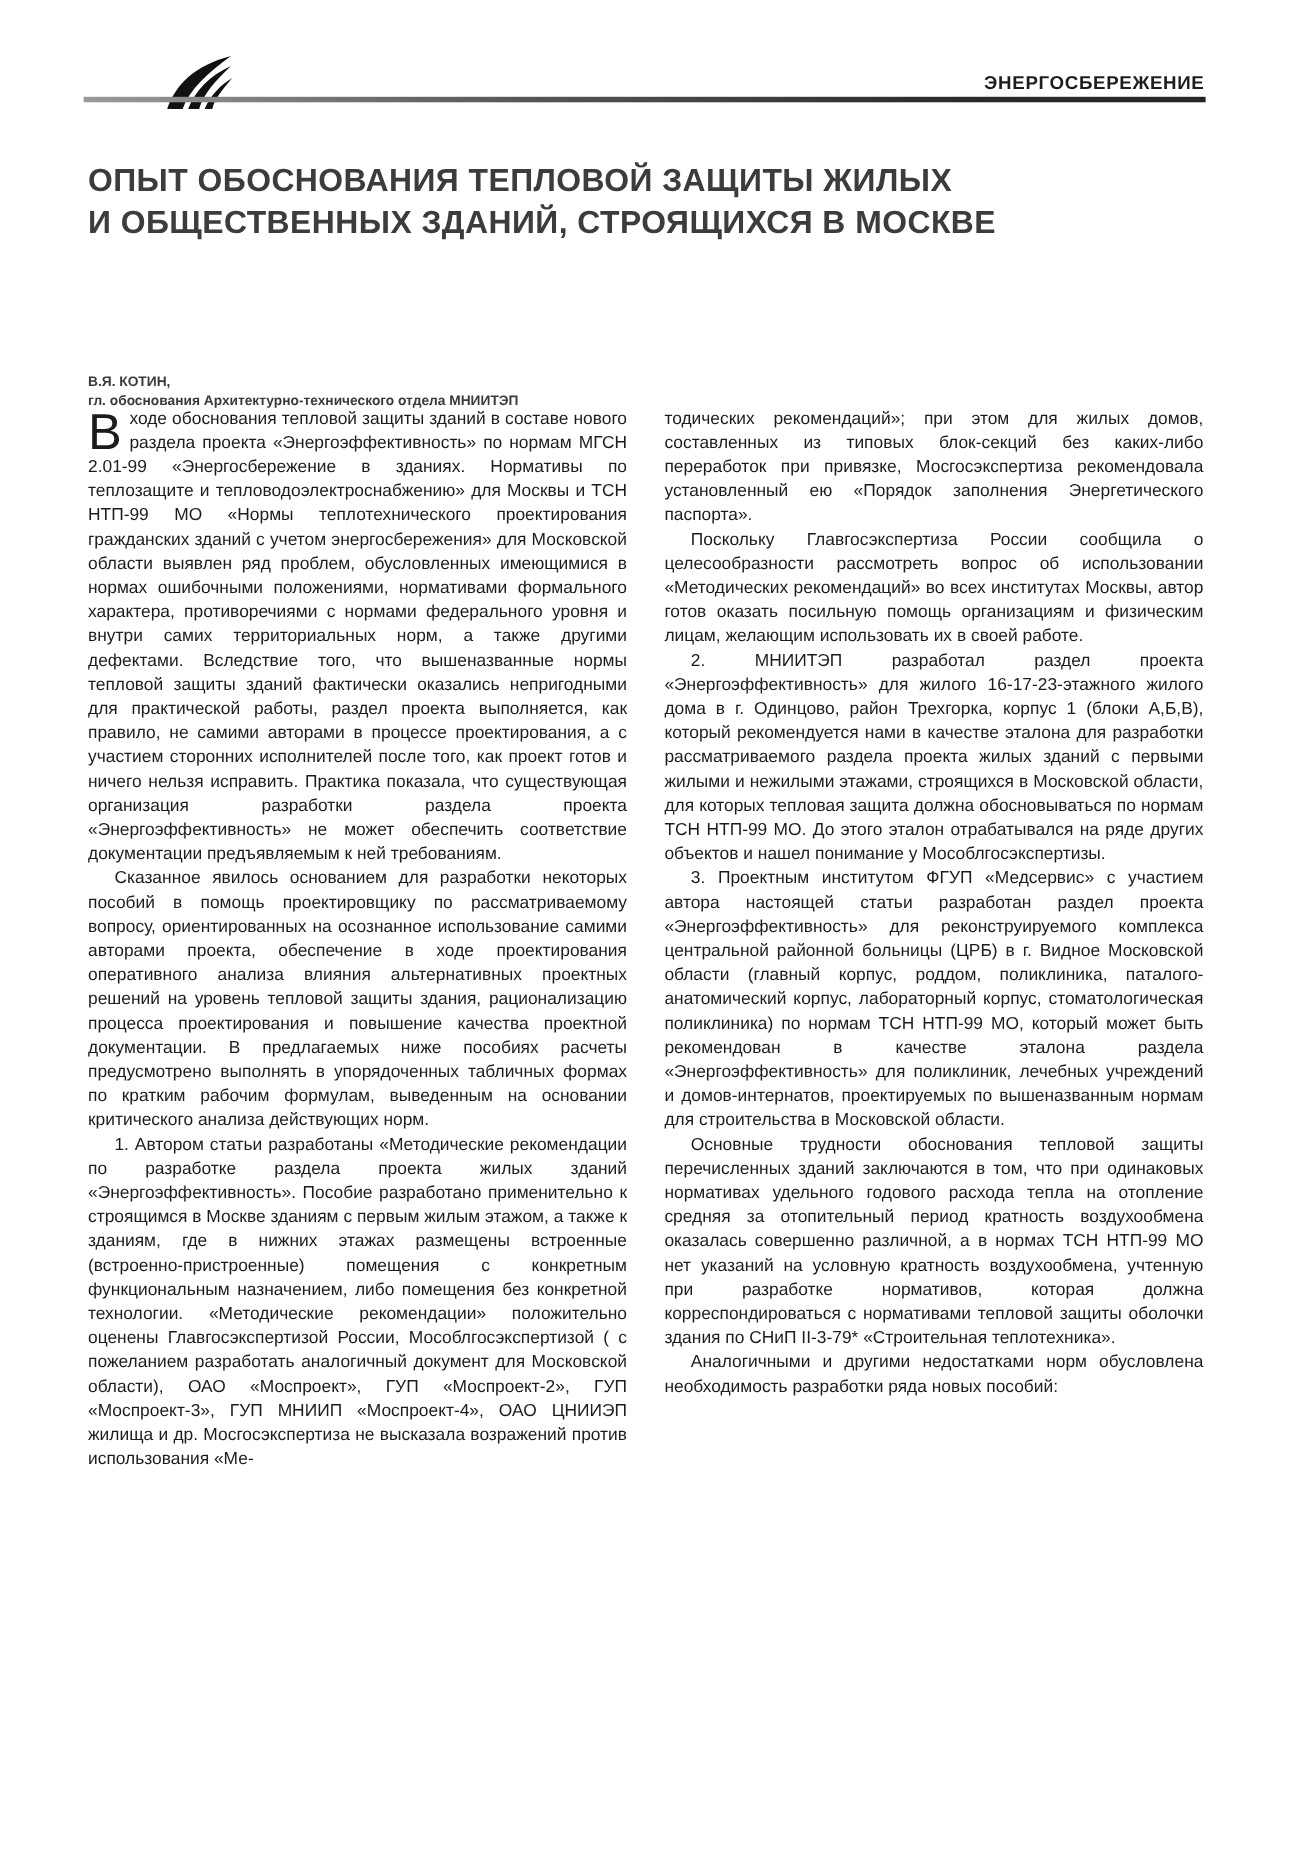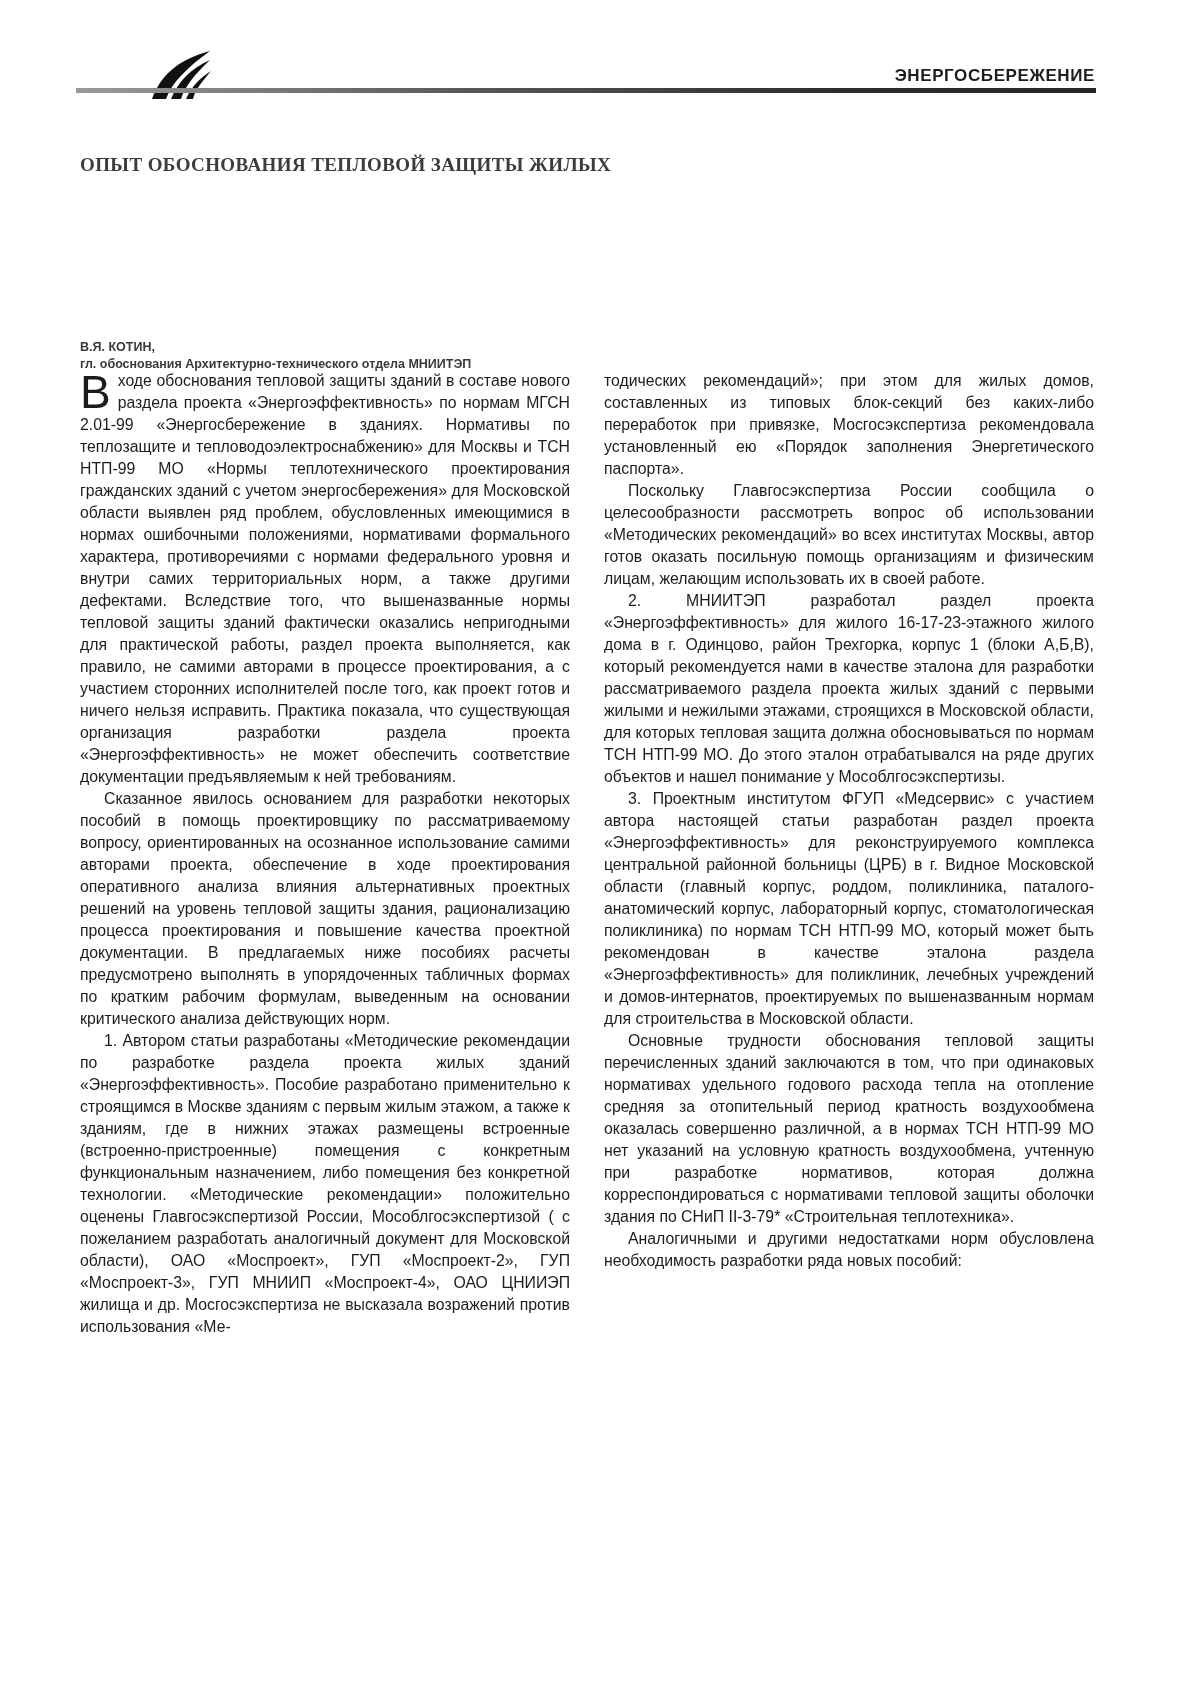--- a/index.html
+++ b/index.html
@@ -38,26 +38,25 @@
     width: 66px;
     height: 50px;
   }
 
   
   .title {
     position: absolute;
     top: 146px;
     left: 80px;
     width: 1020px;
-    font-size: 19px;
+    font-size: 29px;
     line-height: 38px;
     font-weight: bold;
     letter-spacing: 0.4px;
     color: #3c3c3c;
-    font-family: Liberation Serif, serif;
   }
   .author {
     position: absolute;
     top: 291px;
     left: 80px;
     font-size: 12.5px;
     line-height: 17px;
     font-weight: bold;
     color: #3a3a3a;
     margin-top: 48px;
@@ -124,20 +123,21 @@
       <path d="M4 49 C12 27 28 10 62 1 C40 17 24 32 18 49 Z" fill="#111"></path>
       <path d="M23 49 C30 32 42 19 62 10 C47 24 37 36 33 49 Z" fill="#111"></path>
       <path d="M38 49 C44 36 52 28 63 21 C54 32 47 40 45 49 Z" fill="#111"></path>
     </svg>
   </div>
   <div class="rubric">ЭНЕРГОСБЕРЕЖЕНИЕ</div>
   <div class="rule"></div>
 
   <div class="title">
     <div>ОПЫТ ОБОСНОВАНИЯ ТЕПЛОВОЙ ЗАЩИТЫ ЖИЛЫХ</div>
+    <div>И ОБЩЕСТВЕННЫХ ЗДАНИЙ, СТРОЯЩИХСЯ В МОСКВЕ</div>
   </div>
 
   <div class="author">
     <div>В.Я. КОТИН,</div>
     <div>гл. обоснования Архитектурно-технического отдела МНИИТЭП</div>
   </div>
 
   <div class="columns">
     <div class="col">
       <p><span class="dropcap">В</span><span>ходе обоснования тепловой защиты зданий в составе нового раздела проекта «Энергоэффективность» по нормам МГСН 2.01-99 «Энергосбережение в зданиях. Нормативы по теплозащите и тепловодоэлектроснабжению» для Москвы и ТСН НТП-99 МО «Нормы теплотехнического проектирования гражданских зданий с учетом энергосбережения» для Московской области выявлен ряд проблем, обусловленных имеющимися в нормах ошибочными положениями, нормативами формального характера, противоречиями с нормами федерального уровня и внутри самих территориальных норм, а также другими дефектами. Вследствие того, что вышеназванные нормы тепловой защиты зданий фактически оказались непригодными для практической работы, раздел проекта выполняется, как правило, не самими авторами в процессе проектирования, а с участием сторонних исполнителей после того, как проект готов и ничего нельзя исправить. Практика показала, что существующая организация разработки раздела проекта «Энергоэффективность» не может обеспечить соответствие документации предъявляемым к ней требованиям.</span></p>

